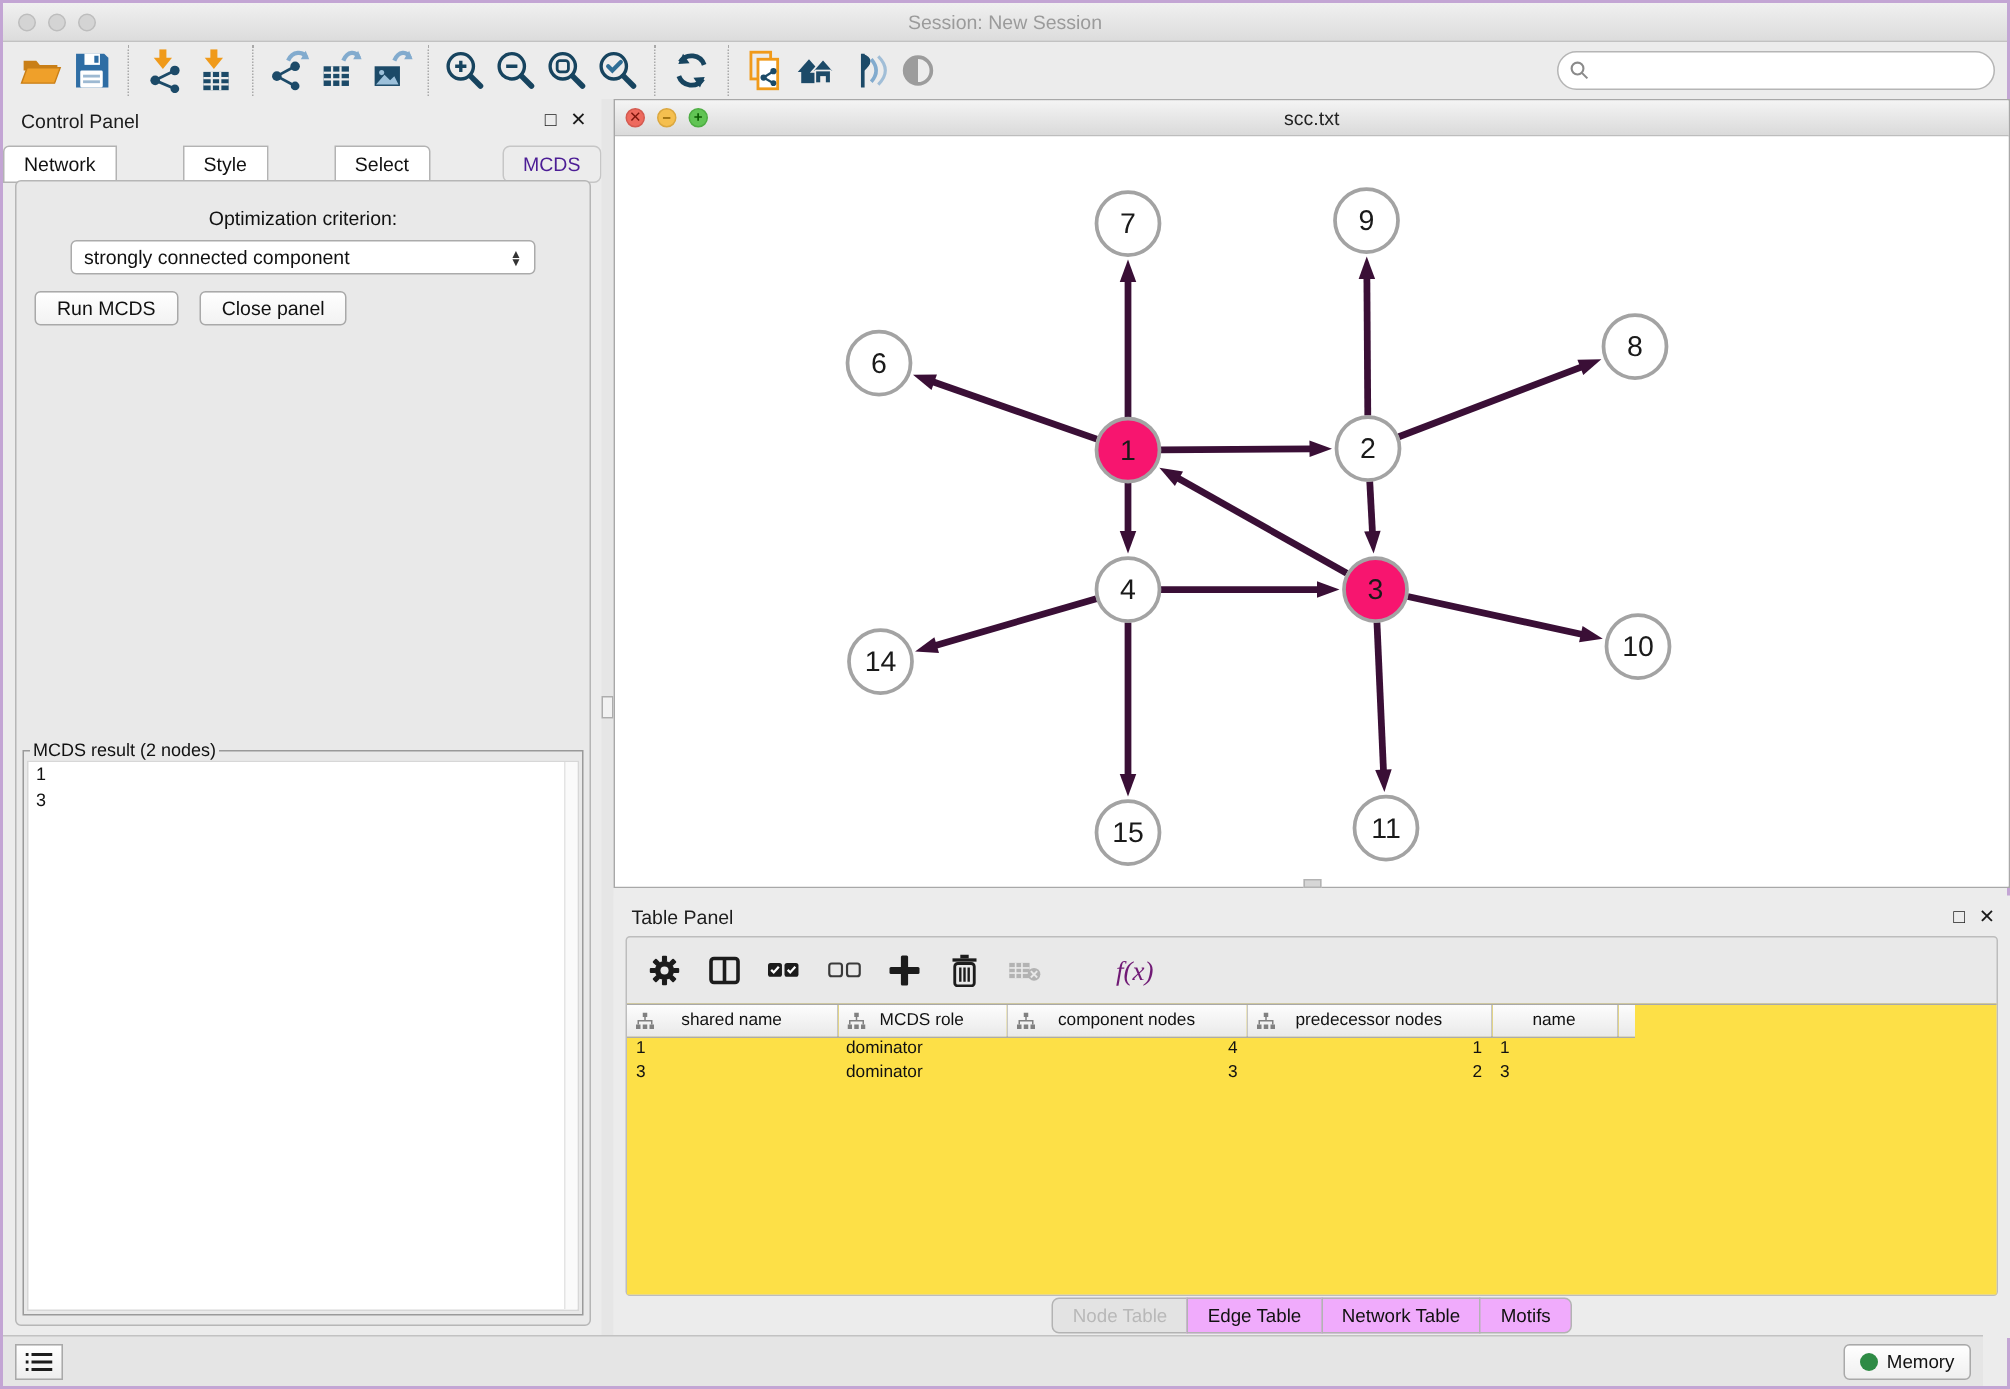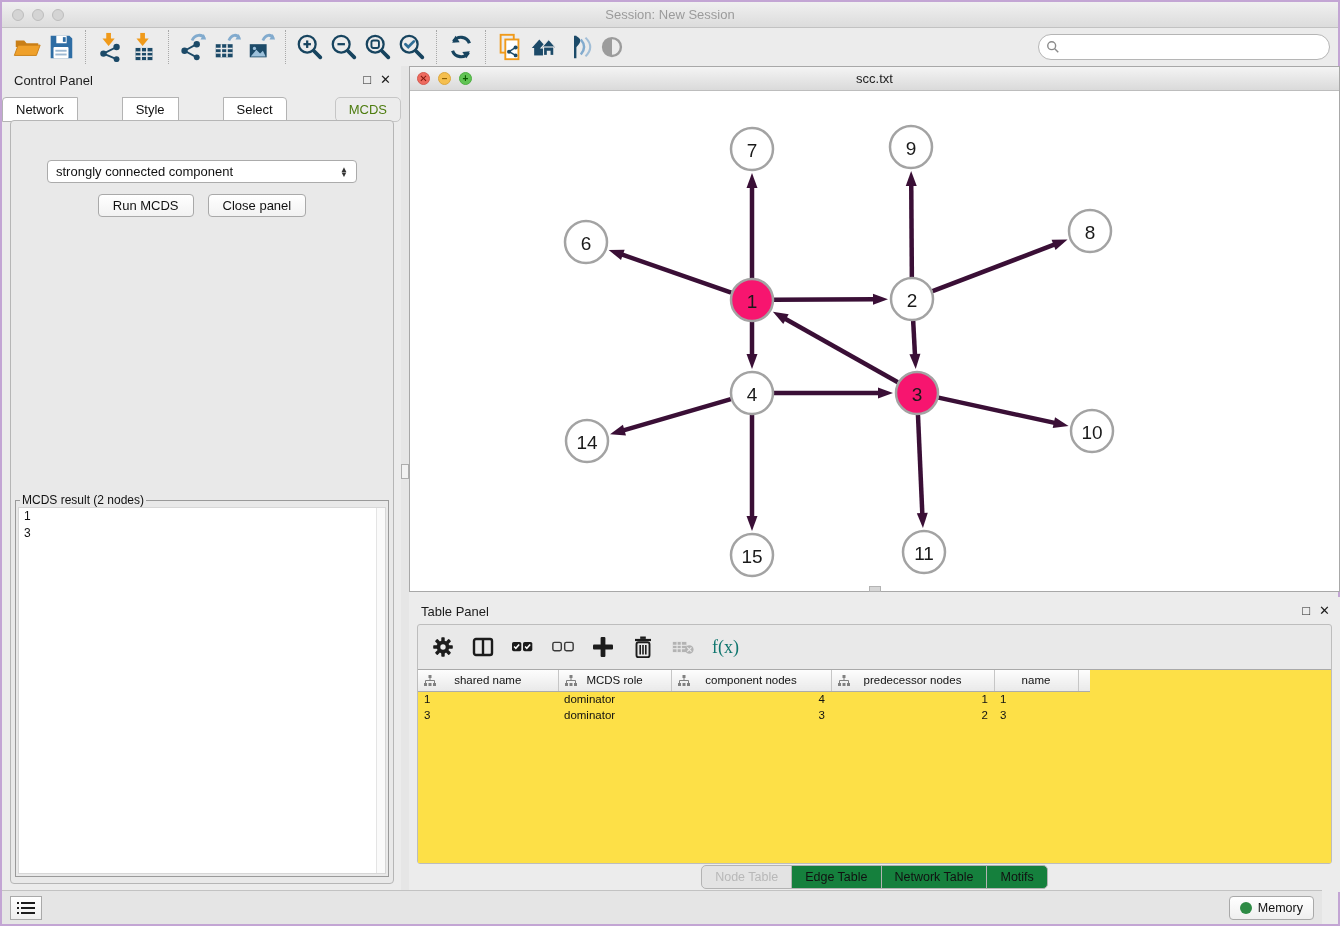--- a/index.html
+++ b/index.html
@@ -30,31 +30,31 @@
   #control-panel { position:absolute; left:0; top:64px; width:399px; height:826px; background:#ececec; }
   .panel-head { position:absolute; left:0; top:0; right:0; height:28px; }
   .panel-head .ph-title { position:absolute; left:12px; top:7px; font-size:13px; color:#1c1c1c; }
   .winbtns { position:absolute; right:10px; top:7px; display:flex; gap:9px; }
   .winbtn { font-size:13px; font-weight:bold; color:#1a1a1a; line-height:13px; cursor:default; }
   .cp-tabs { position:absolute; left:0; right:0; top:31px; display:flex; justify-content:space-between; }
   .cp-tab { font-size:13px; padding:4px 13px; background:#fff; border:1px solid #b3b3b3;
     margin-left:-1px; color:#111; }
   .cp-tab:first-child { border-radius:4px 0 0 0; margin-left:0; }
   .cp-tab.last-seg { border-radius:0 4px 0 0; }
-  .cp-tab.disabled-tab { background:#ececec; color:#4d7c0f; border-radius:5px;
+  .cp-tab.disabled-tab { background:#ececec; color:#4c1d95; border-radius:5px;
     border-color:#c6c6c6; margin-left:3px; }
   .cp-body { position:absolute; left:8px; right:7px; top:54px; bottom:8px;
     border:1px solid #b6b6b6; border-radius:4px; background:#e9e9e9; }
   .opt-label { position:absolute; left:0; right:0; top:17px; text-align:center; font-size:13px; color:#111; }
   .criterion-select { position:absolute; left:36px; right:36px; top:39px; height:23px; background:#fff;
     border:1px solid #ababab; border-radius:4px; font-size:13px; display:flex; align-items:center;
     padding:0 8px; color:#111; }
   .criterion-select .spin { margin-left:auto; display:flex; flex-direction:column; line-height:5px;
     font-size:8px; color:#333; }
-  .cp-buttons { position:absolute; left:0; right:0; top:73px; display:flex; justify-content:center; gap:14px; }
+  .cp-buttons { position:absolute; left:12px; right:0; top:73px; display:flex; gap:14px; }
   .pushbtn { background:linear-gradient(#ffffff,#f2f2f2); border:1px solid #a9a9a9; border-radius:4px;
     font-size:13px; padding:3px 14px; color:#111; font-family:inherit; }
   .mcds-fieldset { position:absolute; left:4px; right:4px; top:372px; bottom:6px;
     border:1px solid #9a9a9a; background:#e9e9e9; }
   .mcds-fieldset legend { font-size:12px; color:#111; padding:0 2px; margin-left:4px; }
   .mcds-inner { position:absolute; left:2px; right:2px; top:0px; bottom:2px; background:#fff;
     border:1px solid #d7d7d7; overflow:hidden; }
   .mcds-line { font-size:12px; color:#111; line-height:17px; padding-left:5px; }
   .mcds-scroll { position:absolute; right:0; top:0; bottom:0; width:9px; background:#fafafa;
     border-left:1px solid #e4e4e4; }
@@ -82,34 +82,34 @@
   #net-grip { position:absolute; left:50%; bottom:-1px; width:12px; height:6px; margin-left:-6px;
     background:#d6d6d6; border:1px solid #b3b3b3; }
 
   
   #table-panel { position:absolute; left:407px; top:595px; width:931px; height:295px; background:#ececec; }
   #tp-container { position:absolute; left:8px; right:8px; top:27px; bottom:28px;
     border:1px solid #bdbdbd; border-radius:3px; background:#e9e9e9; }
   .tp-toolbar { position:absolute; left:0; right:0; top:0; height:44px; display:flex;
     align-items:center; padding:0 14px; gap:18px; }
   .tp-toolbar .ticon20 { width:22px; height:22px; display:block; }
-  .fx { font-family:"Liberation Serif","DejaVu Serif",serif; font-size:18px; color:#0f766e; }
+  .fx { font-family:"Liberation Serif","DejaVu Serif",serif; font-style:italic; font-size:18px; color:#701a75;margin-left:32px; }
   #node-table-box { position:absolute; left:0; right:0; top:44px; bottom:0; background:#fde047;
     border-top:1px solid #a9a9a9; overflow:hidden; }
   table.data { border-collapse:collapse; table-layout:fixed; font-size:11.5px; }
   table.data th { height:21px; font-weight:normal; color:#111;
     background:linear-gradient(#fdfdfd,#e9e9e9); border-right:1px solid #c6c6c6;
     border-bottom:1px solid #ababab; position:relative; text-align:center; }
   table.data th .hicon { position:absolute; left:6px; top:5px; }
   table.data td { height:16px; padding:0 6px; color:#111; white-space:nowrap; }
   td.num-r { text-align:right; padding-right:16px; }
 
   
   .tp-tabs { position:absolute; left:0; right:0; top:268px; display:flex; justify-content:center; }
-  .tp-tab { font-size:12.5px; padding:4px 13px; background:#15803d; border:1px solid #b3b3b3;
+  .tp-tab { font-size:12.5px; padding:4px 13px; background:#f0abfc; border:1px solid #b3b3b3;
     margin-left:-1px; color:#111; }
   .tp-tab:first-child { border-radius:5px 0 0 5px; margin-left:0; }
   .tp-tab:last-child { border-radius:0 5px 5px 0; }
   .tp-tab.active-dim { background:#e3e3e3; color:#b8b8b8; }
 
   
   #statusbar { position:absolute; left:0; bottom:0; right:16px; height:34px; background:#e5e5e5;
     border-top:1px solid #c2c2c2; }
   #list-btn { position:absolute; left:8px; top:5px; width:32px; height:24px;
     background:linear-gradient(#fff,#eee); border:1px solid #a9a9a9; display:flex;
@@ -306,20 +306,21 @@
         <span class="winbtn">✕</span>
       </span>
     </div>
     <div class="cp-tabs">
       <div class="cp-tab">Network</div>
       <div class="cp-tab">Style</div>
       <div class="cp-tab last-seg">Select</div>
       <div class="cp-tab disabled-tab">MCDS</div>
     </div>
     <div class="cp-body">
+      <div class="opt-label">Optimization criterion:</div>
       <div class="criterion-select">
         <span>strongly connected component</span>
         <span class="spin">
             <span>▲</span>
             <span>▼</span>
           </span>
       </div>
       <div class="cp-buttons">
         <button class="pushbtn">Run MCDS</button>
         <button class="pushbtn">Close panel</button>

